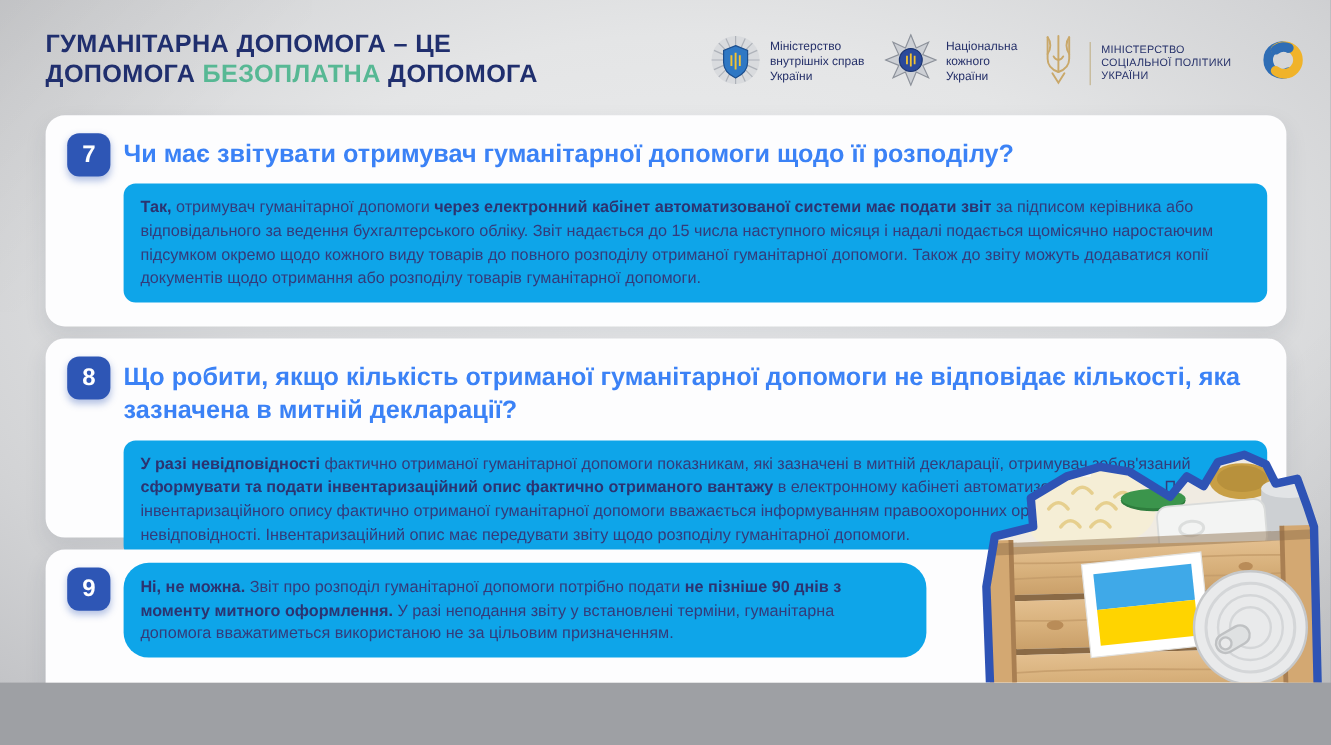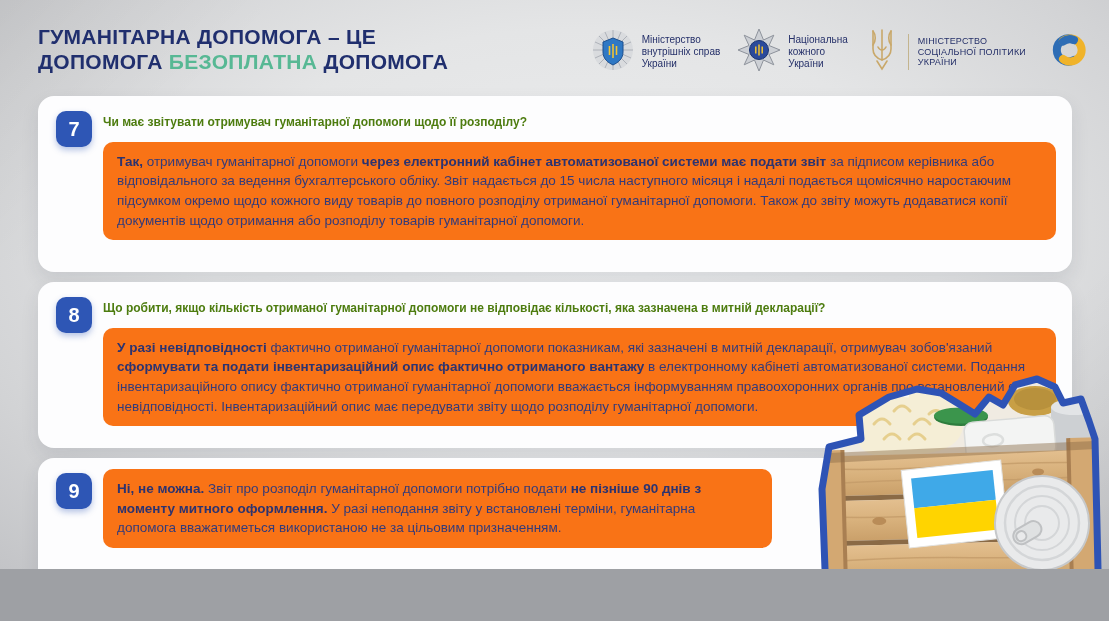--- a/index.html
+++ b/index.html
@@ -26,25 +26,25 @@
 
   
   .card{position:absolute;left:38px;width:1034px;background:#fdfdfe;border-radius:16px;
     box-shadow:0 8px 18px rgba(40,45,70,0.10);}
   .card1{top:96px;height:176px;}
   .card2{top:282px;height:166px;}
   .card3{top:458px;height:146px;}
   .num-badge{position:absolute;left:18px;top:15px;width:36px;height:36px;background:#2e56b5;
     border-radius:10px;color:#fff;font-size:20px;font-weight:700;display:flex;align-items:center;justify-content:center;
     box-shadow:0 3px 6px rgba(46,86,181,0.35);}
-  .question{padding:19px 20px 0 65px;font-size:12px;font-weight:700;color:#4d7c0f;line-height:1.3;}
-  .answer-box{margin:11px 16px 0 65px;background:#f97316;border-radius:10px;padding:10px 14px;
+  .question{padding:19px 20px 0 65px;font-size:21px;font-weight:700;color:#3b82f6;line-height:1.3;}
+  .answer-box{margin:11px 16px 0 65px;background:#0ea5e9;border-radius:10px;padding:10px 14px;
     font-size:13.5px;color:#343b7a;line-height:1.46;}
   .answer-box b{font-weight:700;color:#2c3370;}
-  .card3 .answer-box{margin-right:300px;}
+  .card3 .answer-box{margin-right:300px;border-radius:21px;}
 
   
   .crate{position:absolute;right:0;bottom:0;width:320px;height:200px;z-index:5;}
 </style>
 </head>
 <body>
 <div class="stage">
 
   <div class="fold-tl"></div>
   <div class="fold-br"></div>

